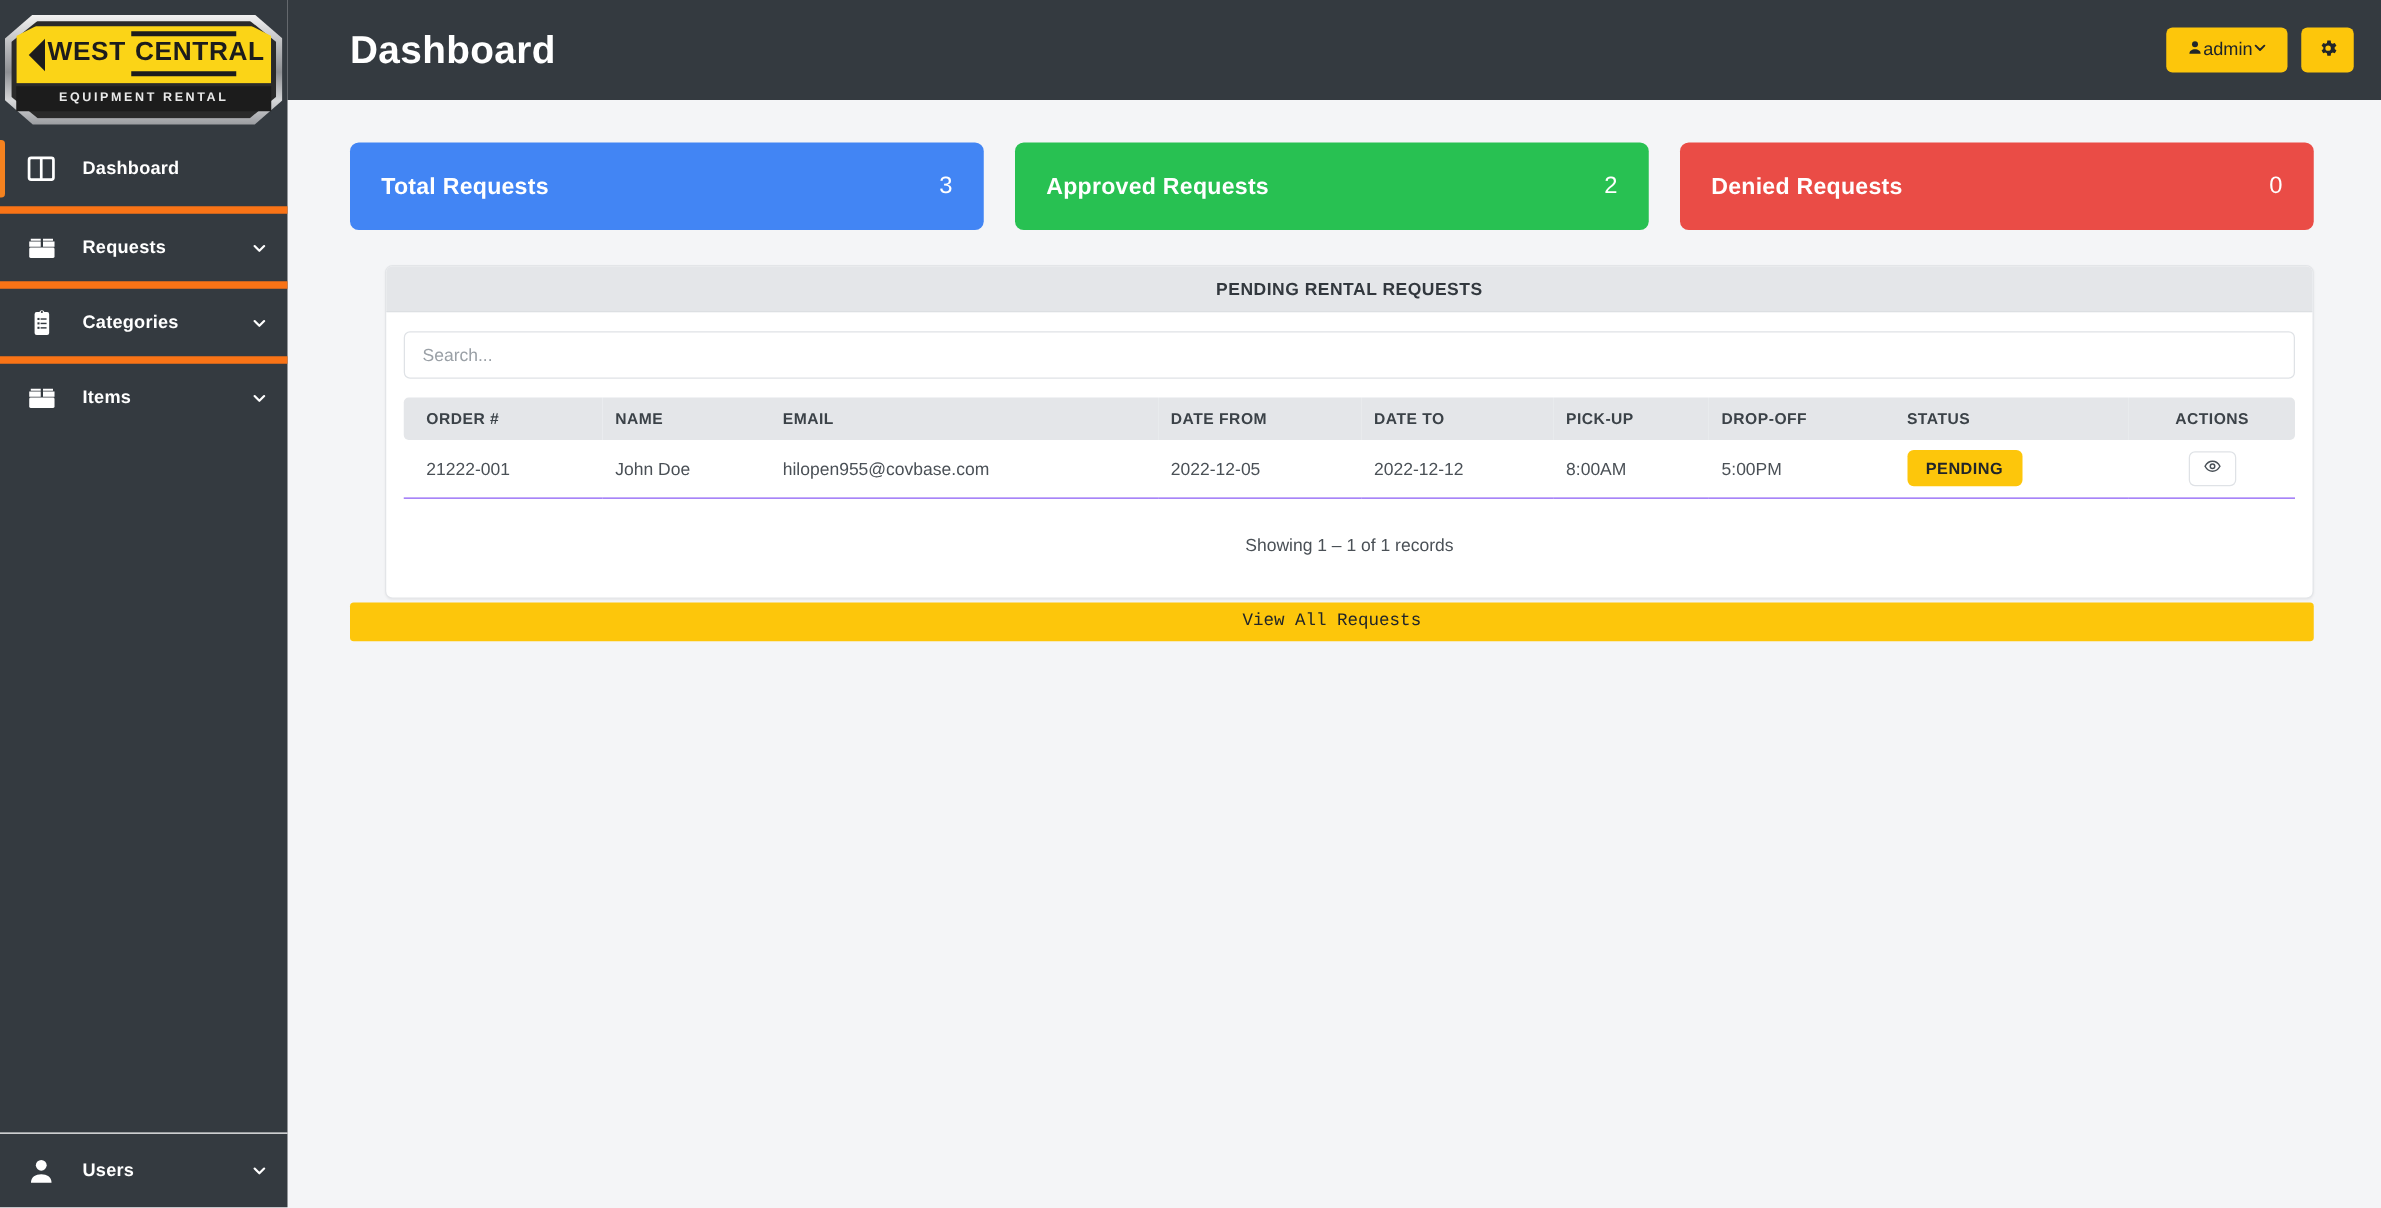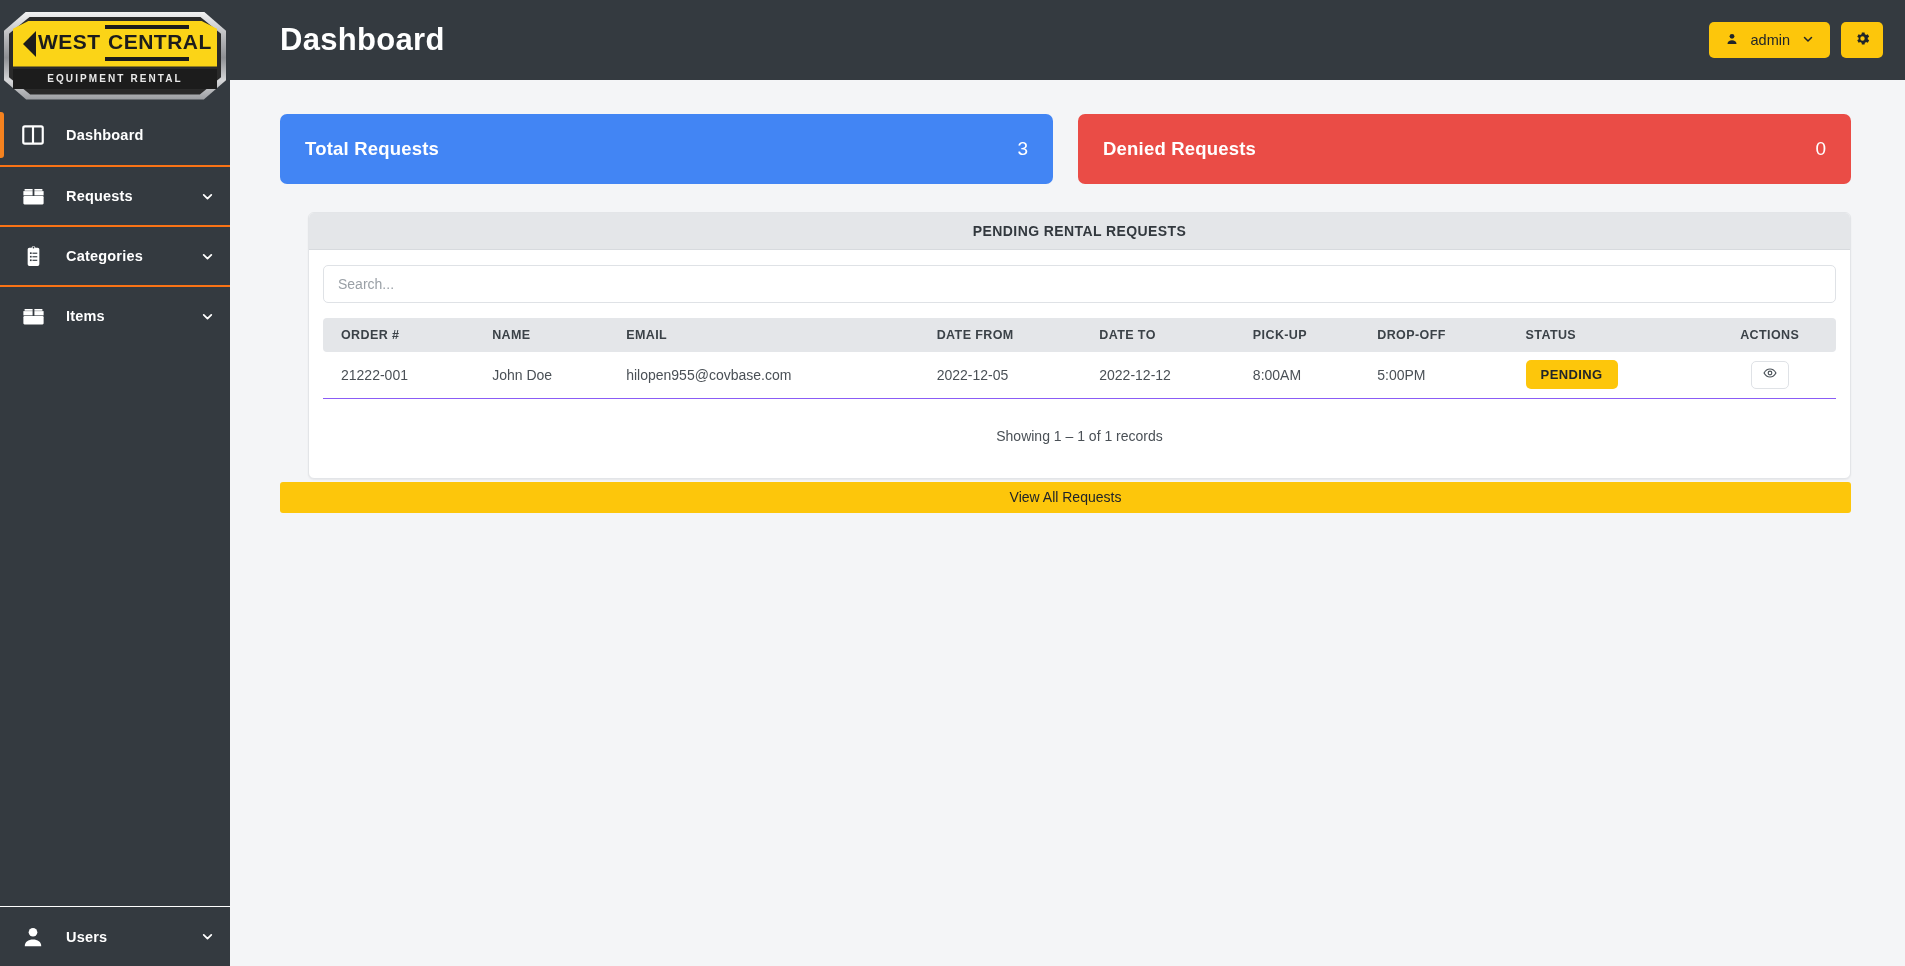--- a/index.html
+++ b/index.html
@@ -67,21 +67,21 @@
   .logo-sub {
     position: absolute; left: 9px; right: 9px; top: 57px; height: 20px;
     background: #1c1c1c;
     display: flex; align-items: center; justify-content: center;
     color: #e9e9e9; font-size: 10px; font-weight: 700; letter-spacing: 2.1px;
   }
 
   .nav { display: flex; flex-direction: column; flex: 1; }
   .nav-item {
     height: 60px; display: flex; align-items: center;
-    border-top: 2px solid #f97316;
+    border-top: 6px solid #f97316;
     position: relative; cursor: pointer;
     padding-left: 0;
   }
   .nav-item.first { border-top: none; }
   .nav-item.active::before {
     content: ""; position: absolute; left: -4px; top: 7px;
     width: 8px; height: 46px; background: #f5821f; border-radius: 3px;
   }
   .nav-icon {
     width: 66px; display: flex; align-items: center; justify-content: center;
@@ -104,21 +104,21 @@
     height: 80px; background: #343a40;
     display: flex; align-items: center; padding: 0 22px 0 50px;
     justify-content: space-between;
   }
   .page-title { color: #fff; font-size: 31px; font-weight: 700; letter-spacing: 0.3px; }
   .topbar-right { display: flex; align-items: center; gap: 11px; }
   .btn-admin {
     background: #fdc60b; color: #212529;
     border: none; border-radius: 5px;
     height: 36px; padding: 0 16px;
-    display: flex; align-items: center; gap: 12px;
+    display: flex; align-items: center; gap: 0;
     font-size: 14.5px; font-weight: 400; cursor: pointer;
     font-family: "Liberation Sans", sans-serif;
   }
   .btn-gear {
     background: #fdc60b; color: #212529;
     border: none; border-radius: 5px;
     width: 42px; height: 36px;
     display: flex; align-items: center; justify-content: center;
     cursor: pointer;
   }
@@ -183,21 +183,21 @@
   .col-actions { text-align: center; }
   .showing {
     text-align: center; font-size: 14px; color: #4a5056;
     padding: 29px 0 34px 0;
   }
   .view-all {
     display: block; width: 100%; height: 31px;
     background: #fdc60b; border: none; border-radius: 3px;
     color: #212529; font-size: 14px; cursor: pointer;
     margin-top: 3px;
-    font-family: Liberation Sans, sans-serif;
+    font-family: Liberation Mono, monospace;
   }
   .panel-wrap { position: relative; }
 </style>
 </head>
 <body>
 
 <div class="app">
 
   <aside class="sidebar">
 
@@ -332,20 +332,24 @@
         </button>
       </div>
     </header>
 
     <div class="content">
 
       <div class="cards">
         <div class="card" style="background:#4285f4">
           <span class="card-label">Total Requests</span>
           <span class="card-value">3</span>
+        </div>
+        <div class="card" style="background:#28c152">
+          <span class="card-label">Approved Requests</span>
+          <span class="card-value">2</span>
         </div>
         <div class="card" style="background:#ea4c46">
           <span class="card-label">Denied Requests</span>
           <span class="card-value">0</span>
         </div>
       </div>
 
       <div class="panel-wrap">
         <div class="panel">
           <div class="panel-head">PENDING RENTAL REQUESTS</div>

